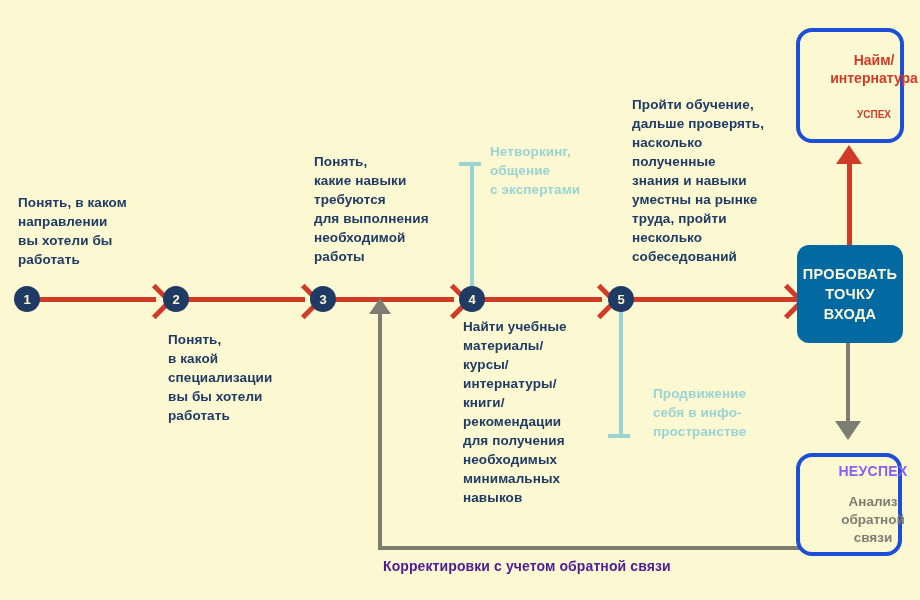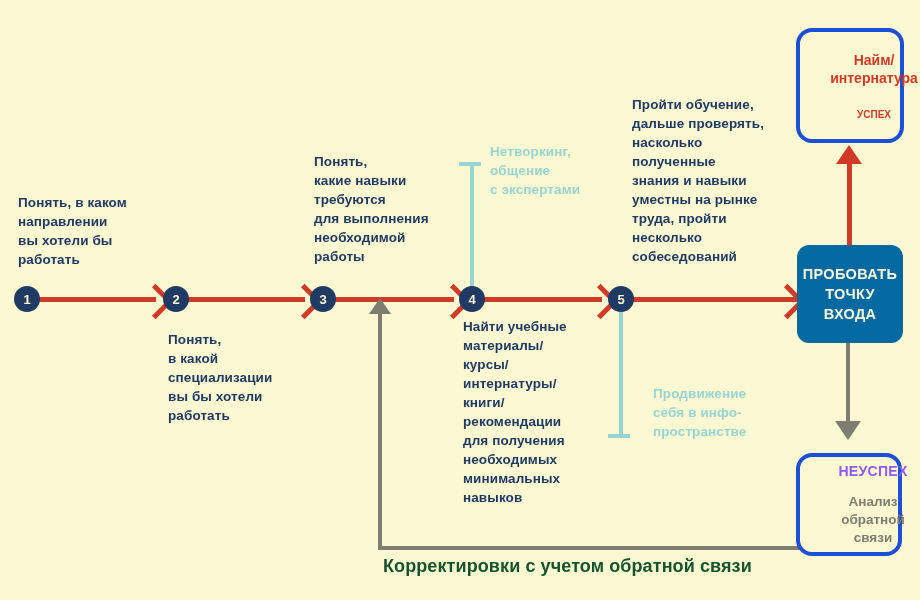--- a/index.html
+++ b/index.html
@@ -25,23 +25,23 @@
     position:absolute;
     color:#9AD4D2;
     font-weight:bold;
     font-size:13.5px;
     line-height:19px;
     white-space:pre-line;
     letter-spacing:.1px;
   }
   .feedback-text{
     position:absolute;
-    color:#14532d;
+    color:#4c1d95;
     font-weight:bold;
-    font-size:18px;
+    font-size:14px;
     line-height:17px;
     letter-spacing:.1px;
   }
 
   
   .node{
     position:absolute;
     width:26px;height:26px;border-radius:50%;
     background:#1F3A63;
     color:#FCF8D2;

